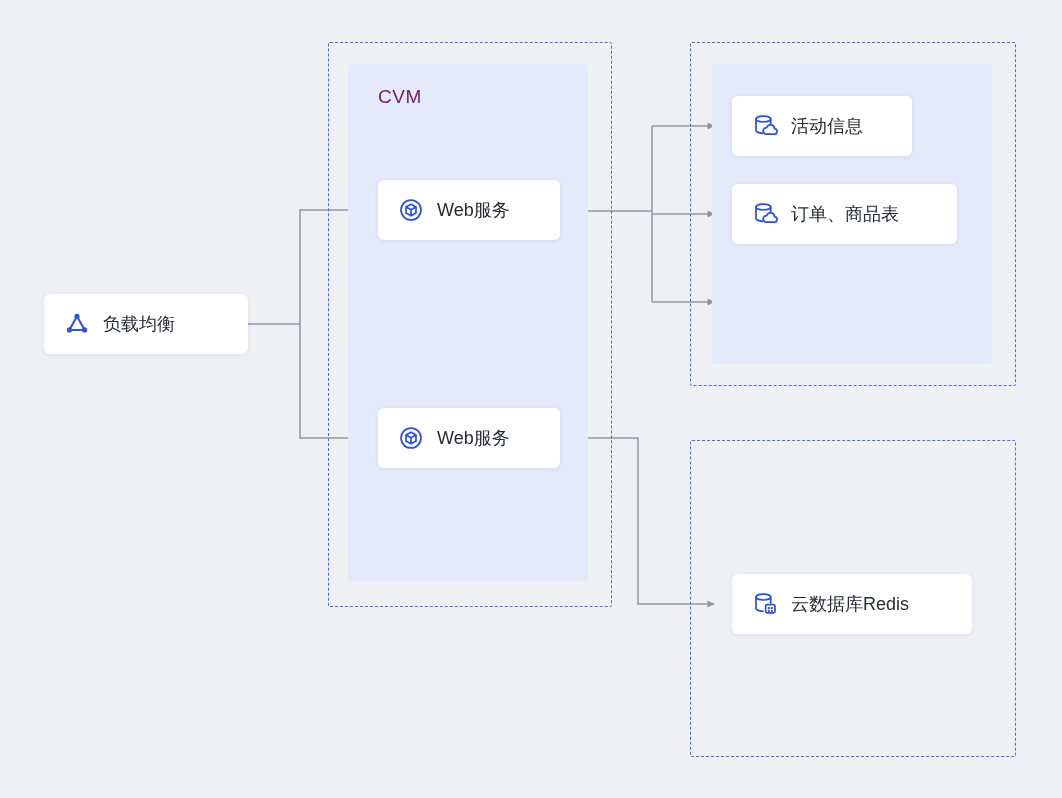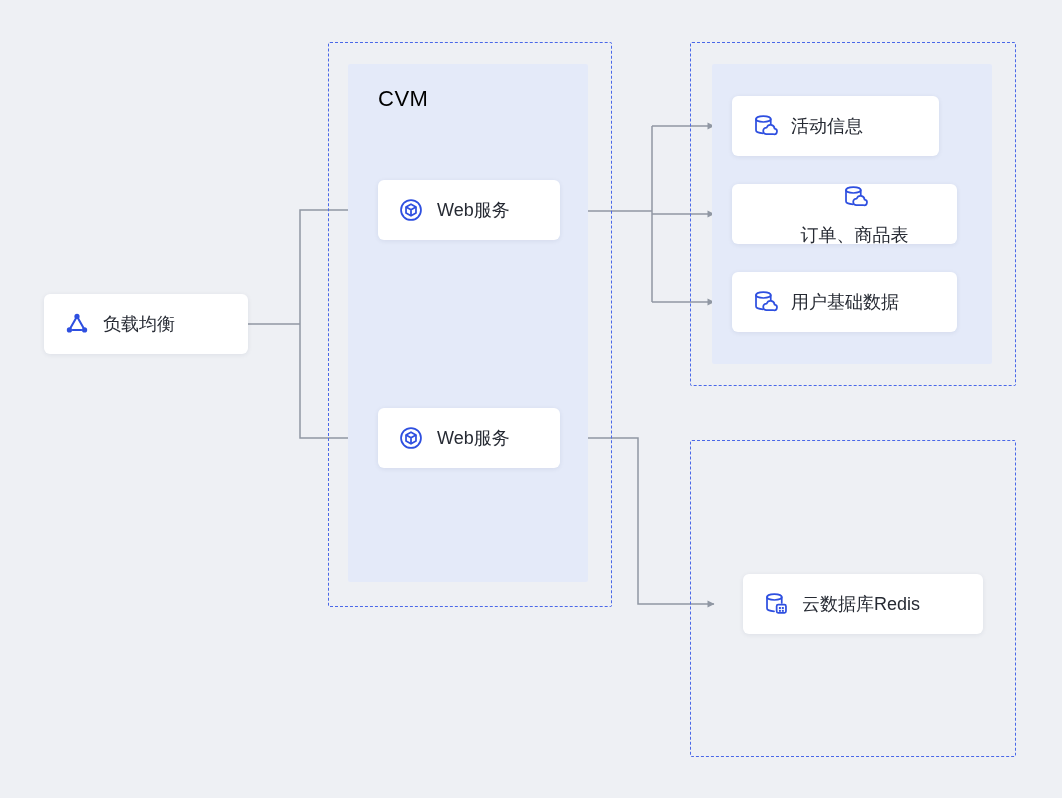--- a/index.html
+++ b/index.html
@@ -17,22 +17,22 @@
     border:1.5px dashed #4a68e8;
     border-radius:2px;
     background:transparent;
   }
   .panel{
     position:absolute;
     background:#e4eaf9;
     border-radius:2px;
   }
   .group-title{
-    color:#000000;
-    font-size:22px;
+    color:#701a75;
+    font-size:19px;
     letter-spacing:.5px;
   }
   .cvm-title{position:absolute;left:30px;top:22px;}
   .cache-title{position:absolute;left:28px;top:28px;}
 
   .node{
     position:absolute;
     background:#ffffff;
     border-radius:6px;
     box-shadow:0 1px 5px rgba(30,40,80,.08);
@@ -125,63 +125,50 @@
         <g stroke="#2e4fe0" stroke-width="1.6" fill="none" stroke-linejoin="round">
           <circle cx="12" cy="12" r="9.2"></circle>
           <path d="M12 6.6 L16.6 9.2 V14.8 L12 17.4 L7.4 14.8 V9.2 Z"></path>
           <path d="M7.4 9.2 L12 11.8 L16.6 9.2 M12 11.8 V17.4"></path>
         </g>
       </svg>
     </span>
     <span class="label">Web服务</span>
   </div>
 
-  <div class="node" style="left:732px;top:96px;width:207px;">
+  <div class="node" style="left:732px;top:96px;width:180px;">
     <span class="icon">
       <svg width="26" height="26" viewBox="0 0 24 24">
         <g stroke="#2e4fe0" stroke-width="1.6" fill="none" stroke-linecap="round">
           <ellipse cx="10.5" cy="5.6" rx="6.8" ry="2.7"></ellipse>
           <path d="M3.7 5.6 V16 c0 1.5 2.9 2.7 6.5 2.75"></path>
           <path d="M17.3 5.6 V11"></path>
           <path d="M13.3 19.6 a3.1 3.1 0 1 1 .3-6.2 a3.7 3.7 0 0 1 7.2 1 a2.55 2.55 0 0 1 -.8 5.2 z" fill="#ffffff" stroke-linejoin="round"></path>
         </g>
       </svg>
     </span>
     <span class="label">活动信息</span>
   </div>
 
-  <div class="node" style="left:732px;top:184px;width:225px;flex-direction:column;">
+  <div class="node" style="left:732px;top:184px;width:225px;">
     <span class="icon">
       <svg width="26" height="26" viewBox="0 0 24 24">
         <g stroke="#2e4fe0" stroke-width="1.6" fill="none" stroke-linecap="round">
           <ellipse cx="10.5" cy="5.6" rx="6.8" ry="2.7"></ellipse>
           <path d="M3.7 5.6 V16 c0 1.5 2.9 2.7 6.5 2.75"></path>
           <path d="M17.3 5.6 V11"></path>
           <path d="M13.3 19.6 a3.1 3.1 0 1 1 .3-6.2 a3.7 3.7 0 0 1 7.2 1 a2.55 2.55 0 0 1 -.8 5.2 z" fill="#ffffff" stroke-linejoin="round"></path>
         </g>
       </svg>
     </span>
     <span class="label">订单、商品表</span>
   </div>
 
-  <div class="node" style="left:732px;top:272px;width:225px;">
-    <span class="icon">
-      <svg width="26" height="26" viewBox="0 0 24 24">
-        <g stroke="#2e4fe0" stroke-width="1.6" fill="none" stroke-linecap="round">
-          <ellipse cx="10.5" cy="5.6" rx="6.8" ry="2.7"></ellipse>
-          <path d="M3.7 5.6 V16 c0 1.5 2.9 2.7 6.5 2.75"></path>
-          <path d="M17.3 5.6 V11"></path>
-          <path d="M13.3 19.6 a3.1 3.1 0 1 1 .3-6.2 a3.7 3.7 0 0 1 7.2 1 a2.55 2.55 0 0 1 -.8 5.2 z" fill="#ffffff" stroke-linejoin="round"></path>
-        </g>
-      </svg>
-    </span>
-    <span class="label">用户基础数据</span>
-  </div>
 
-  <div class="node" style="left:732px;top:574px;width:240px;margin-left:11px;">
+  <div class="node" style="left:732px;top:574px;width:240px;">
     <span class="icon">
       <svg width="26" height="26" viewBox="0 0 24 24">
         <g stroke="#2e4fe0" stroke-width="1.6" fill="none" stroke-linecap="round">
           <ellipse cx="10.5" cy="5.6" rx="6.8" ry="2.7"></ellipse>
           <path d="M3.7 5.6 V16 c0 1.5 2.9 2.7 6.5 2.75"></path>
           <path d="M17.3 5.6 V11"></path>
           <rect x="12.6" y="12.6" width="8.6" height="7.6" rx="1.4" fill="#ffffff" stroke-linejoin="round"></rect>
         </g>
         <g fill="#2e4fe0">
           <rect x="14.7" y="14.8" width="1.8" height="1.8"></rect>

